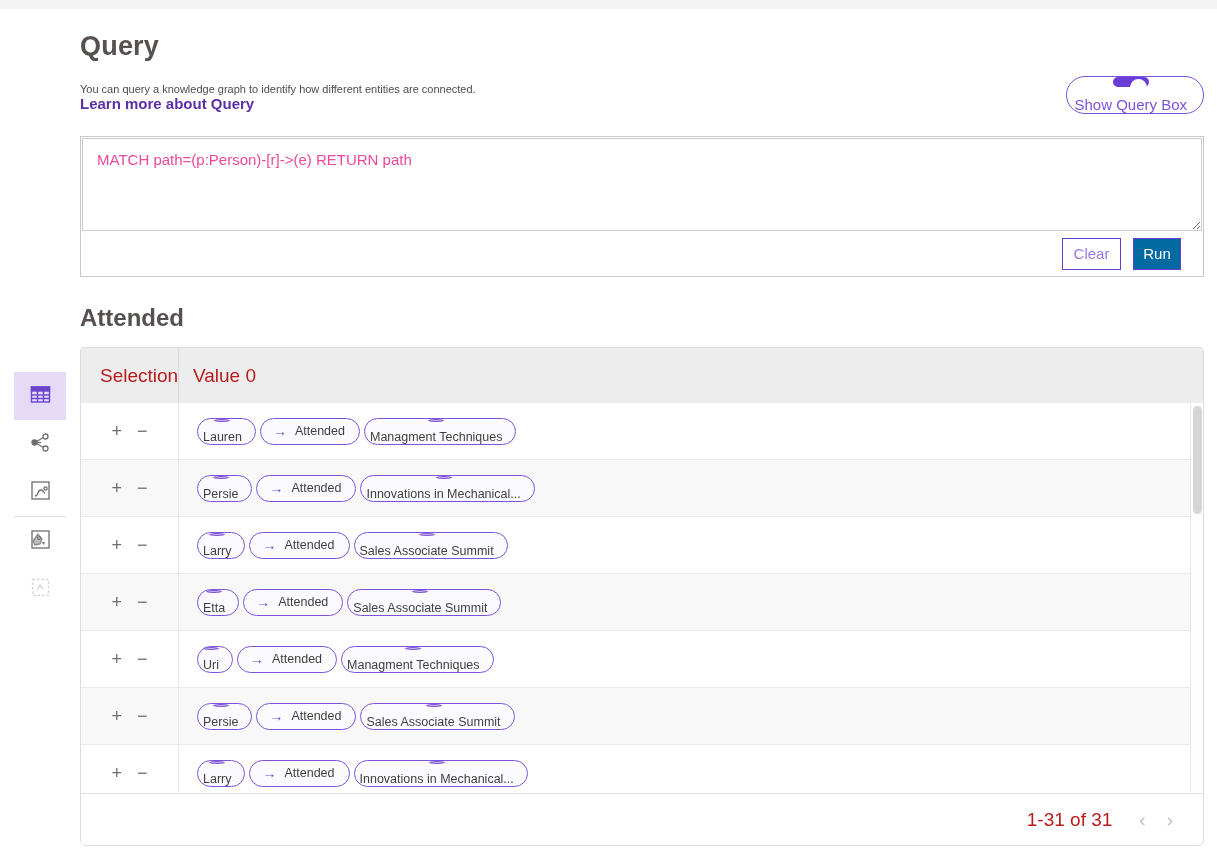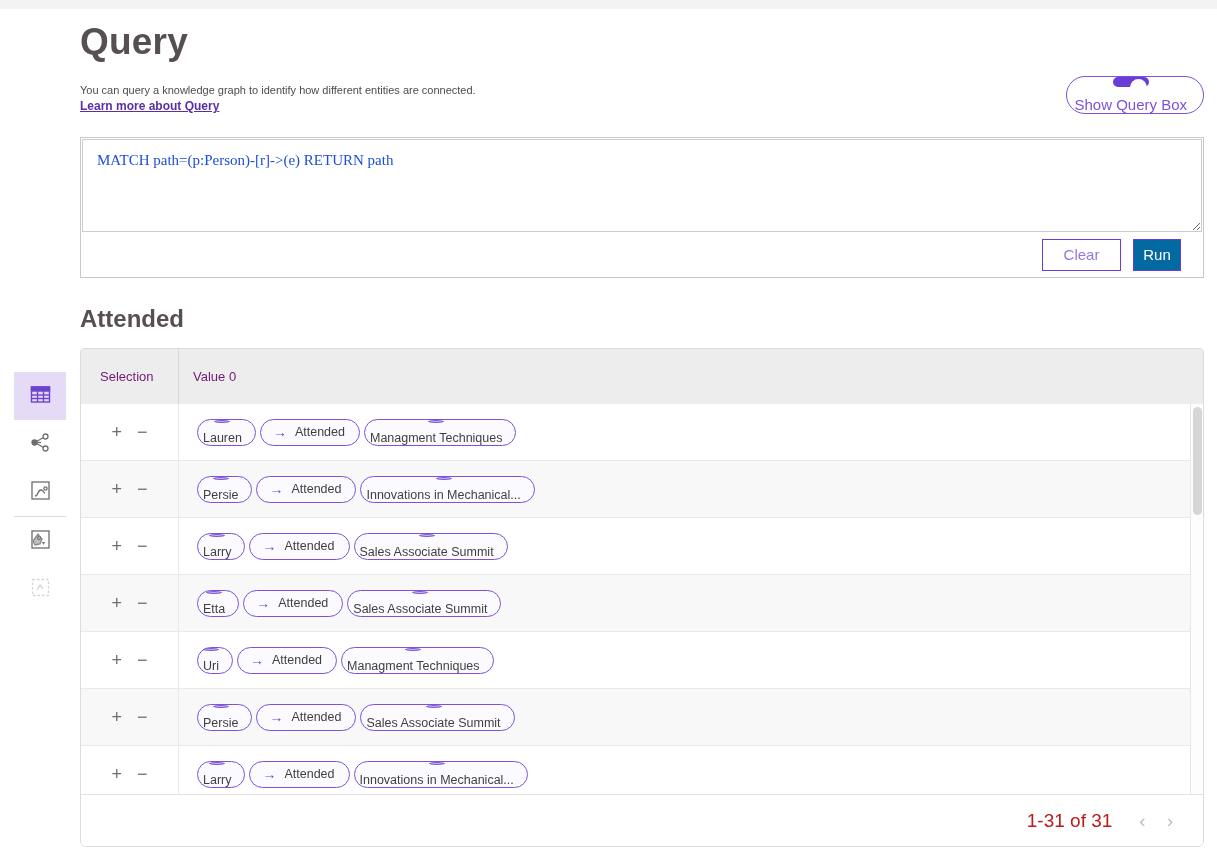--- a/index.html
+++ b/index.html
@@ -2,49 +2,49 @@
 <html><head>
 <meta charset="utf-8">
 <style>
   * { box-sizing: border-box; margin: 0; padding: 0; }
   html, body { width: 1217px; height: 855px; background: #fff; overflow: hidden;
     font-family: "Liberation Sans", sans-serif; color: #4c4c4c; }
   .top-strip { width: 100%; height: 9px; background: #f3f3f3; }
 
   .main { position: absolute; left: 80px; top: 9px; width: 1124px; }
 
-  .page-title { font-size: 37px; font-weight: bold; color: #565150; margin-top: 12px; letter-spacing: .2px; }
+  .page-title { font-size: 27px; font-weight: bold; color: #565150; margin-top: 22px; letter-spacing: .2px; }
   .desc { font-size: 11px; color: #4c4c4c; margin-top: 21px; }
-  .learn-link { display: inline-block; margin-top: 0; font-size: 12px; font-weight: bold;
-    color: #5c2ea6; text-decoration: underline; cursor: pointer; }
+  .learn-link { display: inline-block; margin-top: 0; font-size: 15px; font-weight: bold;
+    color: #5c2ea6; cursor: pointer; }
 
   .toggle-pill { position: absolute; right: 0; top: 67px; height: 38px; padding: 0 16px 0 7px;
     border: 1px solid #7c52d9; border-radius: 19px; display: flex; align-items: center; gap: 9px;
     background: #fff; cursor: pointer; flex-direction: column; }
   .switch { width: 36px; height: 21px; border-radius: 11px; background: #6a3cd8; position: relative; }
   .switch::after { content: ''; position: absolute; right: 2px; top: 2px; width: 17px; height: 17px;
     border-radius: 50%; background: #fff; }
   .toggle-label { font-size: 15px; color: #7c52d9; white-space: nowrap; }
 
   .query-container { margin-top: 23px; border: 1px solid #c9c9c9; background: #fff; }
   .query-textarea { display: block; width: calc(100% - 2px); margin: 1px auto 0; height: 93px;
-    border: 1px solid #cccccc; resize: vertical; padding: 12px 14px; font-size: 15px; color: #1d4ed8;
-    font-family: Liberation Serif, serif; outline: none; }
+    border: 1px solid #cccccc; resize: vertical; padding: 12px 14px; font-size: 15px; color: #ec4899;
+    font-family: Liberation Sans, sans-serif; outline: none; }
   .query-footer { height: 45px; display: flex; align-items: center; justify-content: flex-end;
     gap: 12px; padding-right: 22px; }
   .btn { height: 32px; font-size: 15px; font-family: "Liberation Sans", sans-serif; cursor: pointer;
     display: flex; align-items: center; justify-content: center; }
-  .btn-clear { width: 79px; background: #fff; border: 1px solid #6a3cd8; color: #9378de; }
+  .btn-clear { width: 59px; background: #fff; border: 1px solid #6a3cd8; color: #9378de; }
   .btn-run { width: 48px; background: #0369a1; border: 1px solid #6a3cd8; color: #fff; }
 
   .results-title { font-size: 24px; font-weight: bold; color: #565150; margin-top: 27px; }
 
   .results-table { margin-top: 15px; border: 1px solid #dcdcdc; border-radius: 4px 4px 6px 6px;
     background: #fff; overflow: hidden; }
-  .thead { height: 55px; background: #ededed; display: flex; align-items: center; font-size: 13px; color: #701a75; }
+  .thead { height: 55px; background: #ededed; display: flex; align-items: center; font-size: 19px; color: #b91c1c; }
   .th-selection { width: 98px; padding-left: 19px; border-right: 1px solid #d6d6d6;
     height: 100%; display: flex; align-items: center; }
   .th-value { padding-left: 14px; }
 
   .tbody { position: relative; height: 390px; overflow: hidden; }
   .result-row { height: 57px; display: flex; align-items: center; border-bottom: 1px solid #e9e9e9; background: #fff; }
   .result-row.alt { background: #f8f8f8; }
   .cell-selection { width: 98px; height: 100%; flex: none; display: flex; align-items: center;
     justify-content: center; gap: 15px; border-right: 1px solid #eaeaea; }
   .sel-btn { background: none; border: none; color: #6e6e6e; font-size: 18px; line-height: 1;

